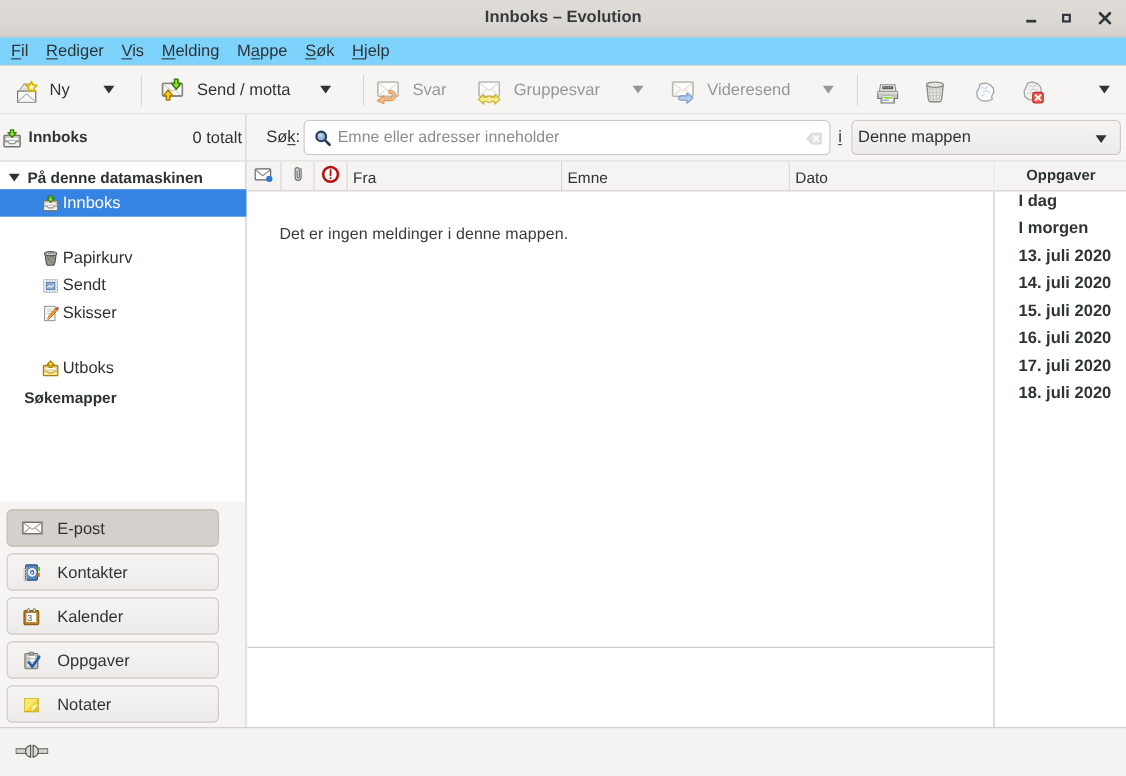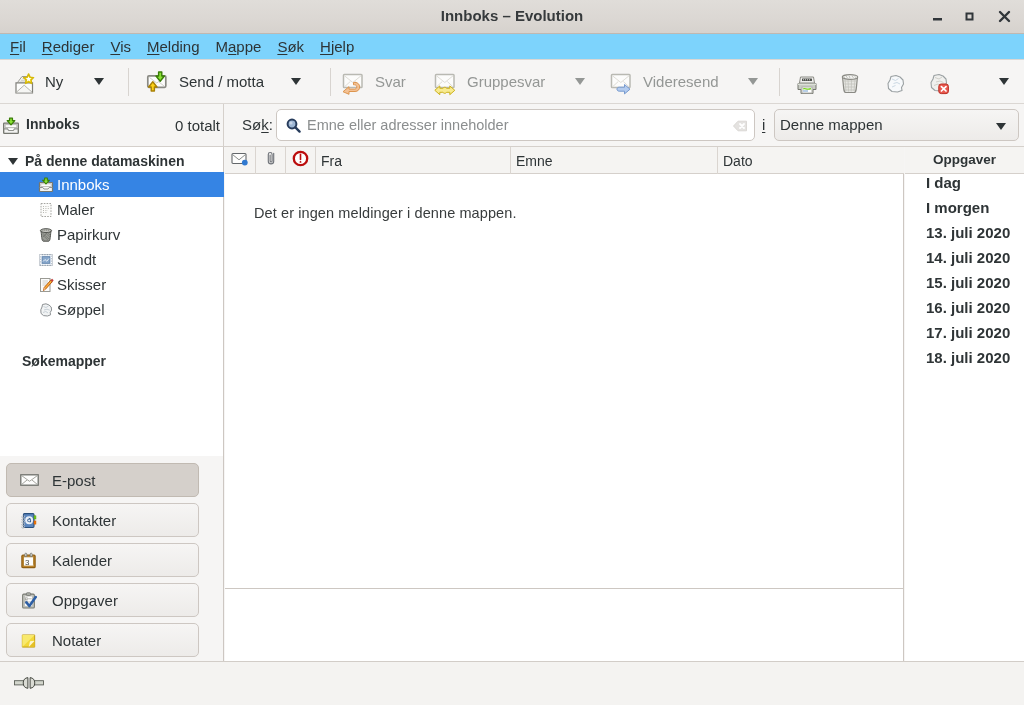--- a/index.html
+++ b/index.html
@@ -269,47 +269,45 @@
         <path d="M1 3 L11 3 L6 10 Z" fill="#2e3436"></path>
       </svg>
     På denne datamaskinen
   </div>
   <div class="trow sel" style="top:25px"><span style="width:38px"></span><svg class="ticon" viewBox="0 0 16 16" id="t-inbox">
       <rect x="1.5" y="5.5" width="13" height="9" rx="0.5" fill="#f2f2f0" stroke="#75776f" stroke-width="1.2"></rect>
       <path d="M1.5 10.5 H4.8 L6 12 H10 L11.2 10.5 H14.5" fill="#fff" stroke="#90928c" stroke-width="1"></path>
       <rect x="2.8" y="6.8" width="10.4" height="2.6" fill="#fbfbfa" stroke="#b5b5af" stroke-width="0.8"></rect>
       <path d="M6.7 1 H9.3 V3.2 H11.4 L8 7 L4.6 3.2 H6.7 Z" fill="#8ae234" stroke="#3a7d07" stroke-width="1.1" stroke-linejoin="round"></path>
     </svg>Innboks</div>
-  <div class="trow" style="top:50px"><span style="width:38px"></span><svg class="ticon" viewBox="0 0 16 16" id="t-templ">
-      <rect x="3" y="1.5" width="10" height="13" fill="#fcfcfb" stroke="#a5a5a0" stroke-dasharray="1.6 1.2"></rect>
-      <path d="M5 4.5 H10.5 M5 6.5 H11 M5 8.5 H10 M5 10.5 H9" stroke="#b9b9b3" stroke-width="1" stroke-dasharray="1 1.4"></path>
-    </svg>Maler</div>
   <div class="trow" style="top:75px"><span style="width:38px"></span><svg class="ticon" viewBox="0 0 16 16" id="t-trash">
       <path d="M3 3.8 C4 12 3.8 13.5 5.2 14.2 H10.8 C12.2 13.5 12 12 13 3.8" fill="#9a9c96" stroke="#51534e" stroke-width="1"></path>
       <path d="M4.4 6 L11.6 12.5 M5 10 L9 6 M4.6 8 L10.5 13.5 M7 5.5 L11.8 10 M9.5 5.8 L12 8 M4.8 12 L6.5 13.8 M11 6 L12 5" stroke="#6e706a" stroke-width="0.7"></path>
       <ellipse cx="8" cy="3.6" rx="5.6" ry="1.9" fill="#c9c9c4" stroke="#51534e" stroke-width="1"></ellipse>
       <path d="M3.4 3 H12.6" stroke="#858781" stroke-width="1.6" stroke-dasharray="1.3 0.8"></path>
     </svg>Papirkurv</div>
   <div class="trow" style="top:100px"><span style="width:38px"></span><svg class="ticon" viewBox="0 0 16 16" id="t-sent">
       <rect x="2" y="2.5" width="12" height="11" fill="#dde6f0" stroke="#97a2ae"></rect>
       <rect x="2.6" y="3.1" width="10.8" height="9.8" fill="none" stroke="#ffffff" stroke-width="1.1" stroke-dasharray="1.2 1.3"></rect>
       <rect x="4.2" y="4.7" width="7.6" height="6.6" fill="#88a8cc" stroke="#5c7fa8" stroke-width="0.8"></rect>
       <path d="M5 9.5 L7 7.5 L8.8 9.2 L11 6.5" stroke="#e6eef7" stroke-width="1" fill="none"></path>
     </svg>Sendt</div>
   <div class="trow" style="top:125px"><span style="width:38px"></span><svg class="ticon" viewBox="0 0 16 16" id="t-draft">
       <rect x="2.5" y="1.5" width="9.5" height="13" fill="#fcfcfb" stroke="#9a9a94"></rect>
       <path d="M4.5 4 H10 M4.5 6 H10 M4.5 8 H8" stroke="#c9c9c3" stroke-width="0.9"></path>
       <path d="M5.5 13.5 L6.2 10.5 L12.8 3.2 L14.3 4.6 L7.8 11.9 Z" fill="#fcaf3e" stroke="#b35000" stroke-width="0.9" stroke-linejoin="round"></path>
       <path d="M5.5 13.5 L6.2 10.5 L7.8 11.9 Z" fill="#e9b284"></path>
       <path d="M12.8 3.2 L14.3 4.6 L15.1 3.7 A1.1 1.1 0 0 0 13.7 2.3 Z" fill="#d94141" stroke="#a02c2c" stroke-width="0.5"></path>
     </svg>Skisser</div>
-  <div class="trow" style="top:150px"><span style="width:38px"></span><svg class="ticon" viewBox="0 0 16 16" id="t-junk">
-      <path d="M4.5 2.5 L8 1.8 L11 3 L13.2 5 L13.6 8 L12.2 10.5 L12.6 12.8 L9.5 14 L5.5 13.6 L3 11.4 L2.8 7.8 L4 5 Z" fill="#f1f3f4" stroke="#8d9194" stroke-width="1" stroke-linejoin="round"></path>
-      <path d="M5.5 4.5 L8 5.5 L10.5 4 M6 8 L9 7.2 L11.8 8.2 M5 10.5 L7.8 9.5 L10 11" stroke="#c3ccd2" stroke-width="0.9" fill="none"></path>
-    </svg>Søppel</div>
+  <div class="trow" style="top:175px"><span style="width:38px"></span><svg class="ticon" viewBox="0 0 16 16" id="t-outbox">
+      <rect x="1.5" y="5.5" width="13" height="9" rx="0.5" fill="#fbe9a8" stroke="#a98106" stroke-width="1.2"></rect>
+      <path d="M1.5 10.5 H4.8 L6 12 H10 L11.2 10.5 H14.5" fill="#fdf6d8" stroke="#c9a727" stroke-width="1"></path>
+      <rect x="2.8" y="6.8" width="10.4" height="2.6" fill="#fdfbef" stroke="#d5c692" stroke-width="0.8"></rect>
+      <path d="M6.7 7 H9.3 V4.8 H11.4 L8 1 L4.6 4.8 H6.7 Z" fill="#fcd116" stroke="#a98106" stroke-width="1.1" stroke-linejoin="round"></path>
+    </svg>Utboks</div>
   <div class="trow" style="top:201px; font-weight:bold; font-size:14px"><span style="width:22px"></span>Søkemapper</div>
 
   <div id="switcharea">
     <div class="swbtn active" style="top:7px">
       <svg class="swicon" style="width:19px;height:16px" viewBox="0 0 19 16" id="s-mail">
         <rect x="0.8" y="2.8" width="17.4" height="10.4" fill="#fdfdfc" stroke="#6e706b" stroke-width="1.3"></rect>
         <path d="M1.5 3.5 L9.5 9.3 L17.5 3.5 M1.5 12.6 L7 8 M17.5 12.6 L12 8" stroke="#a4a49e" stroke-width="1" fill="none"></path>
       </svg>
         <span class="swtext" style="margin-left:13px">E-post</span>
     </div>

